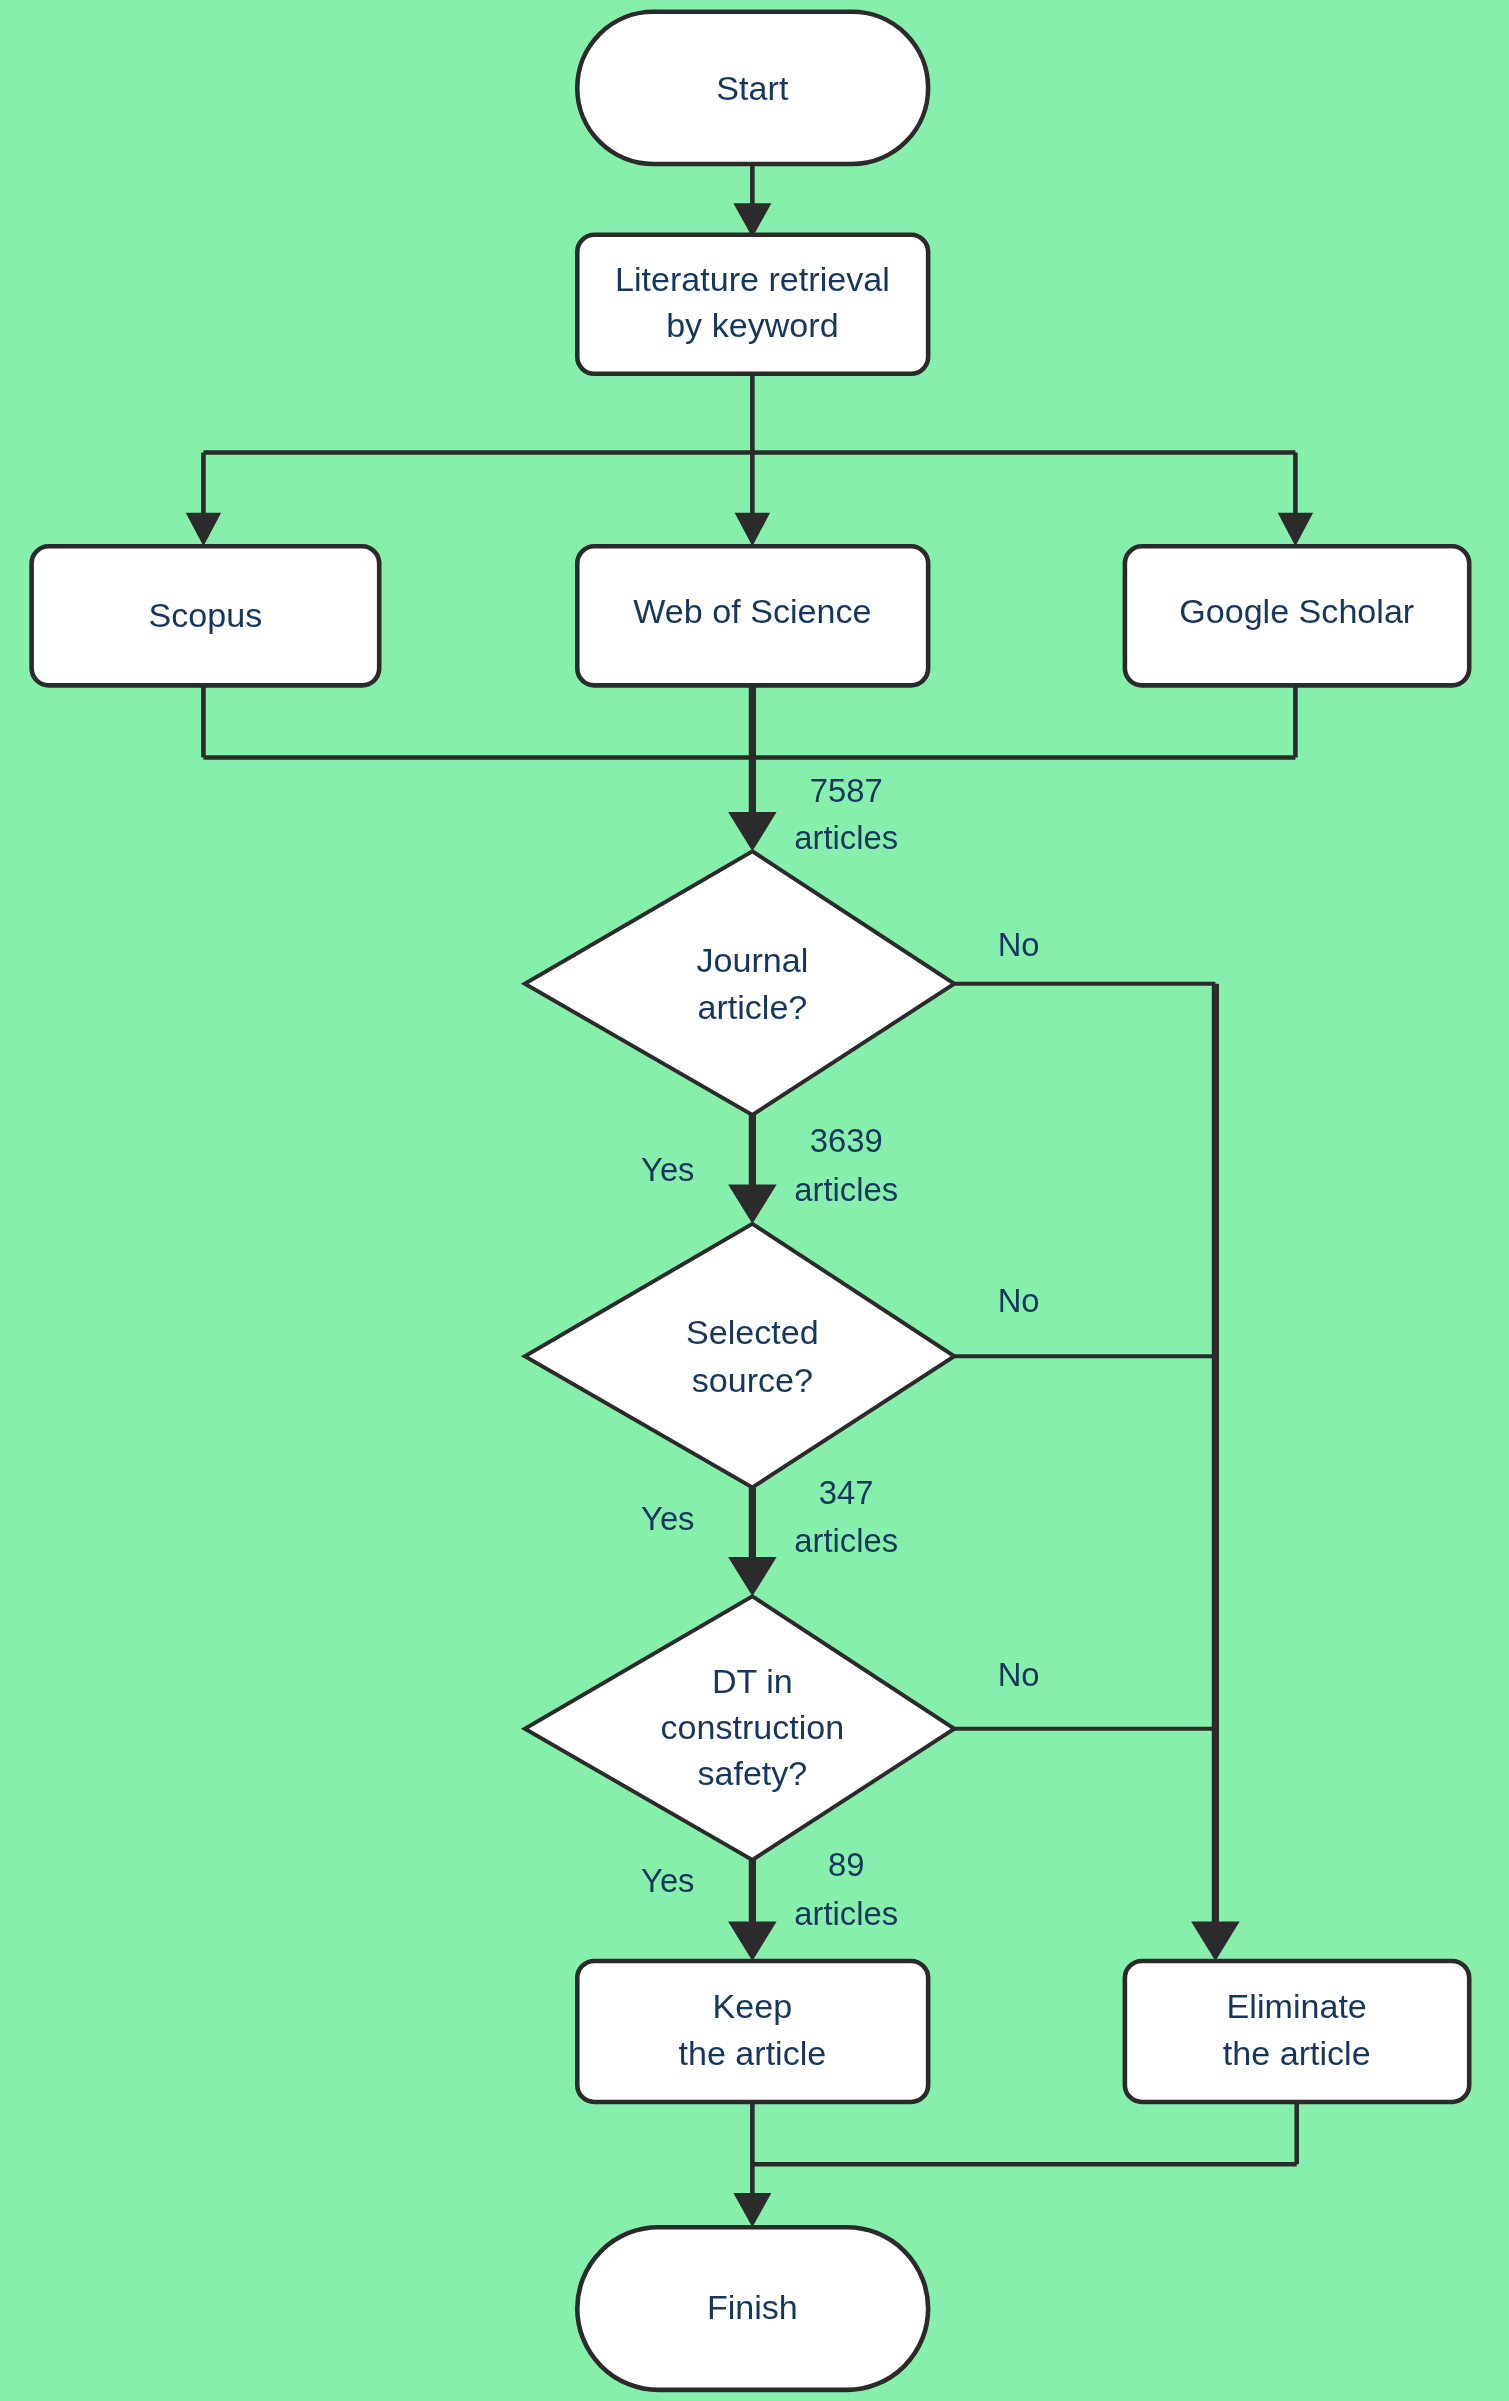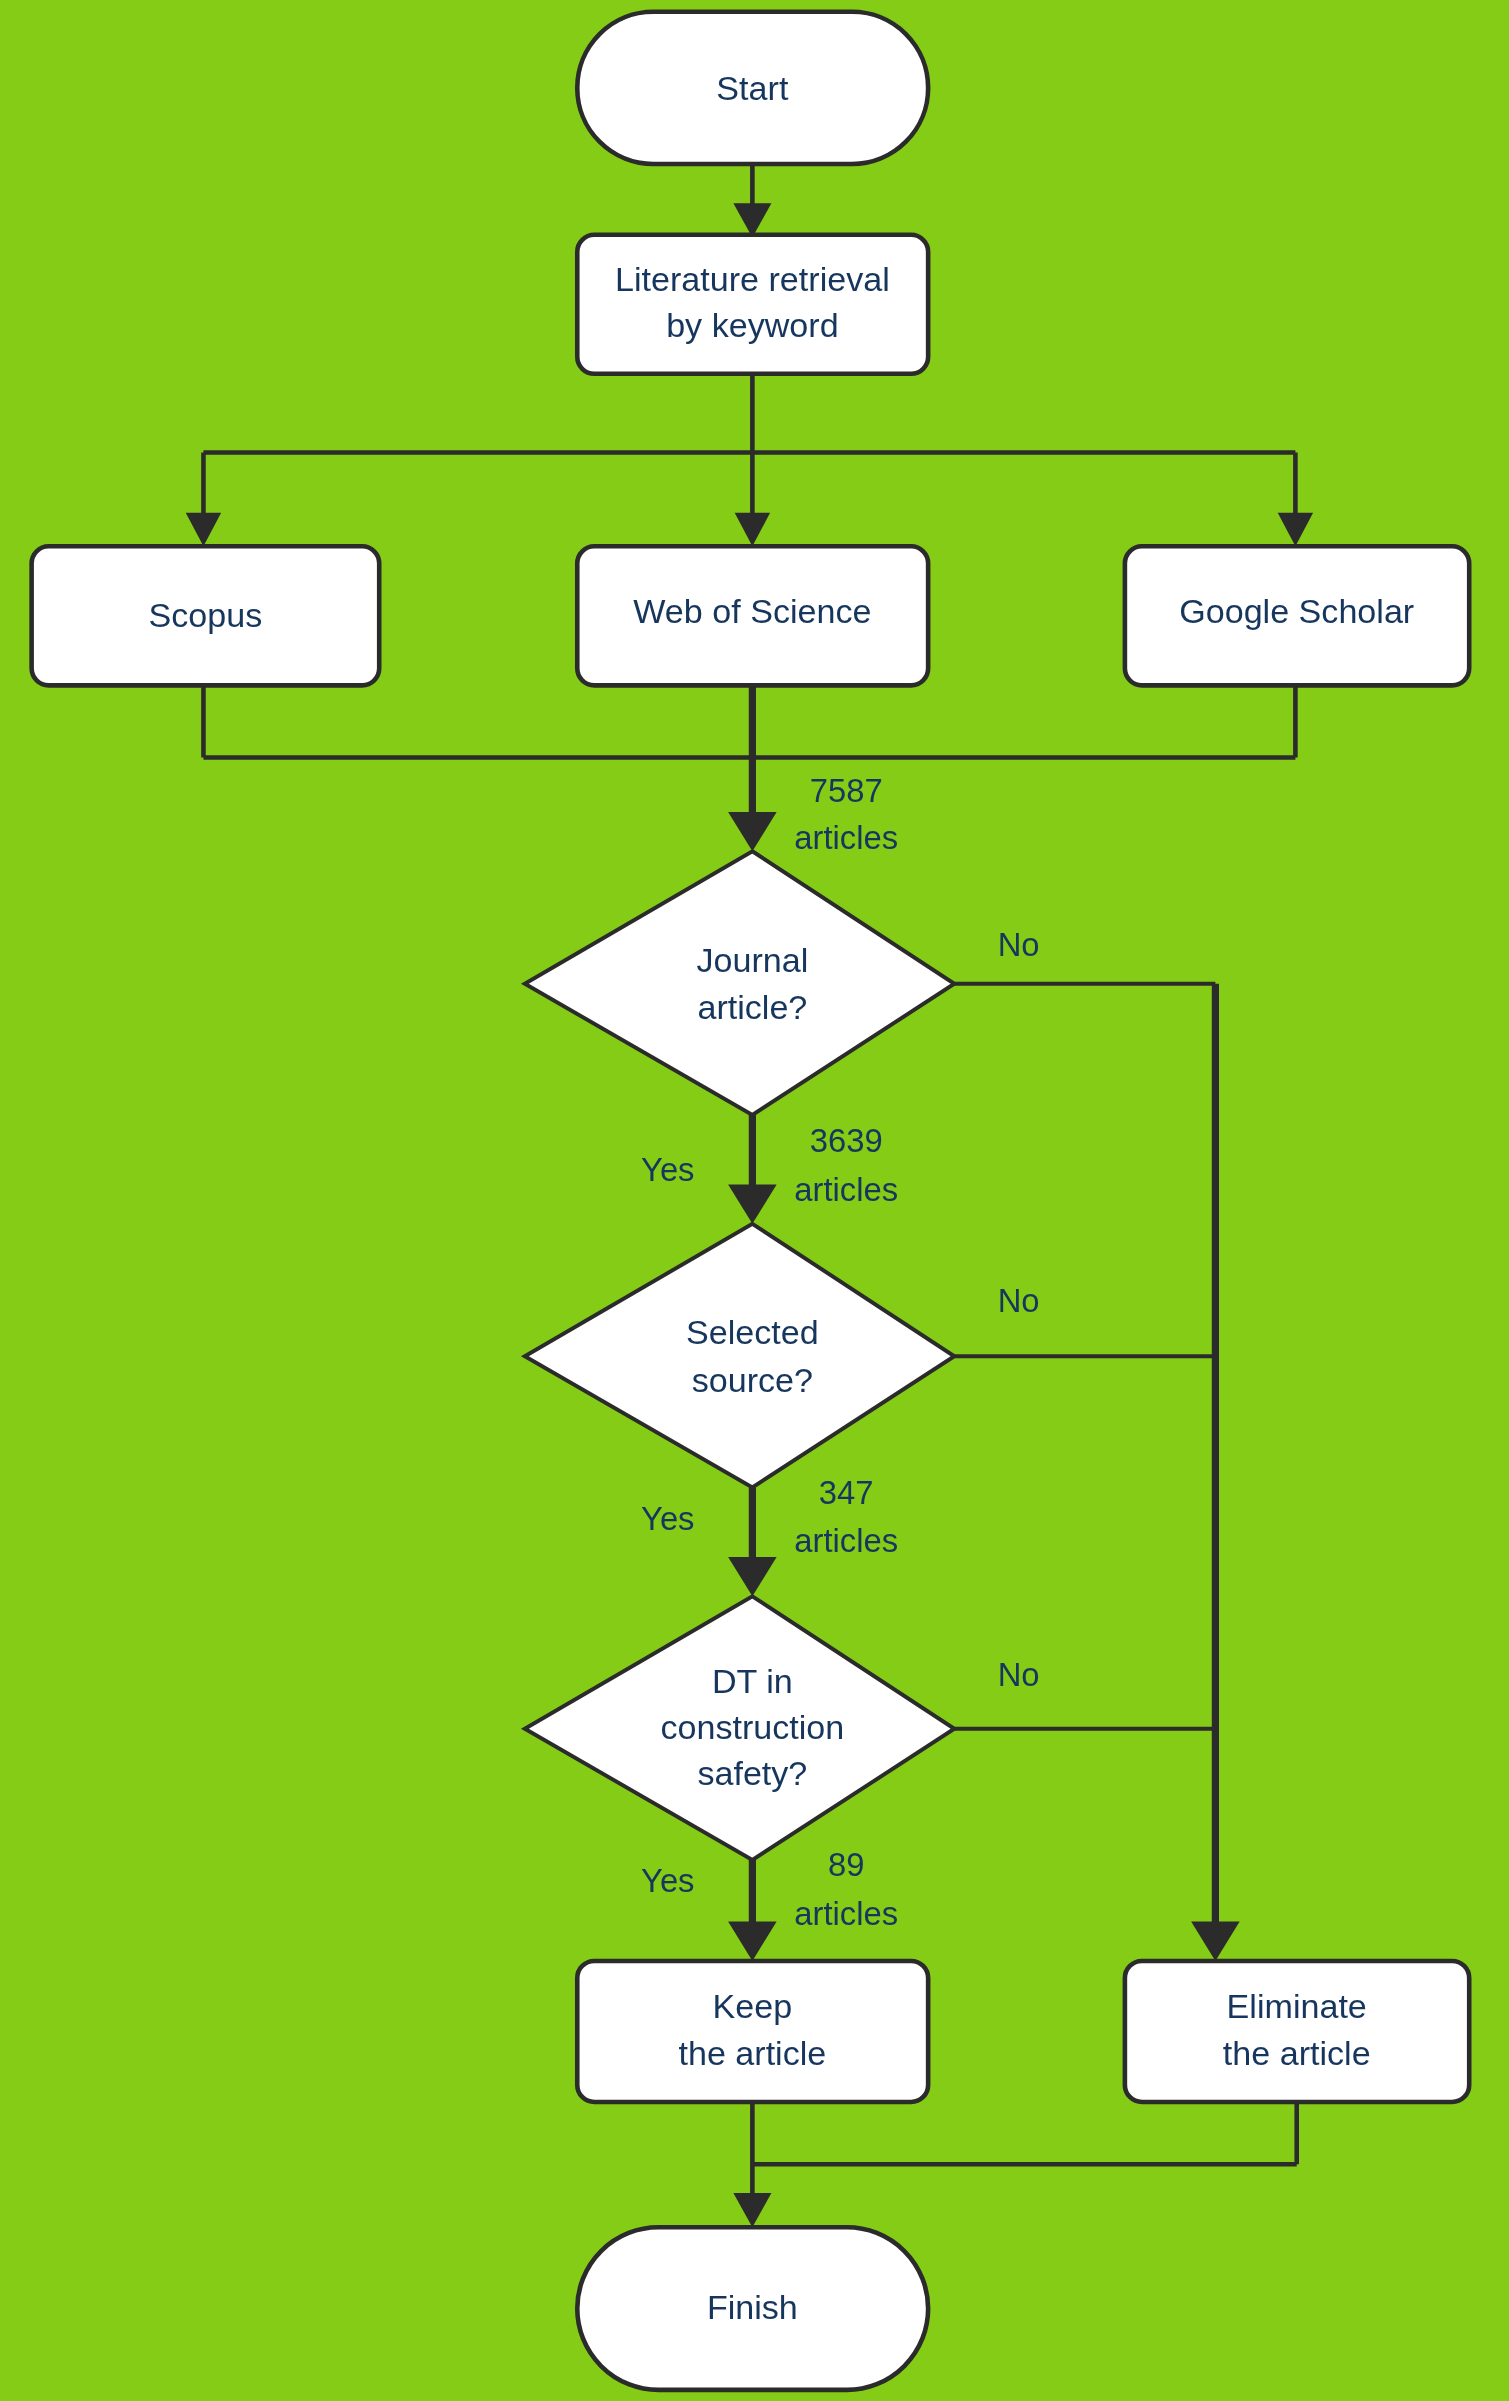--- a/index.html
+++ b/index.html
@@ -1,17 +1,17 @@
 <!DOCTYPE html>
 <html style="font-size:10.5px"><head>
 <meta charset="utf-8">
 <style>
   html,body{margin:0;padding:0;background:#ffffff;}
   body{font-family:"Liberation Sans", sans-serif;}
-  #page{position:relative;width:1510px;height:2401px;background:#84cc16;overflow:hidden;}
+  #page{position:relative;width:1510px;height:2401px;background:#86efac;overflow:hidden;}
   svg#flow{position:absolute;left:0;top:0;width:1510px;height:2401px;display:block;}
   .shape{fill:#ffffff;stroke:#2b2b2b;stroke-width:7;}
   .shape-thin{fill:#ffffff;stroke:#2b2b2b;stroke-width:6;}
   .conn{stroke:#2b2b2b;stroke-width:7;fill:none;stroke-linecap:butt;stroke-linejoin:miter;}
   .conn-thin{stroke:#2b2b2b;stroke-width:6;fill:none;}
   .conn-thick{stroke:#2b2b2b;stroke-width:11;fill:none;}
   .arrowfill{fill:#2b2b2b;stroke:none;}
   text{fill:#17365d;font-family:"Liberation Sans", sans-serif;font-weight:400;}
   .node-label{font-size:52px;text-anchor:middle;dominant-baseline:middle;}
   .edge-label{font-size:50px;text-anchor:middle;dominant-baseline:middle;}

